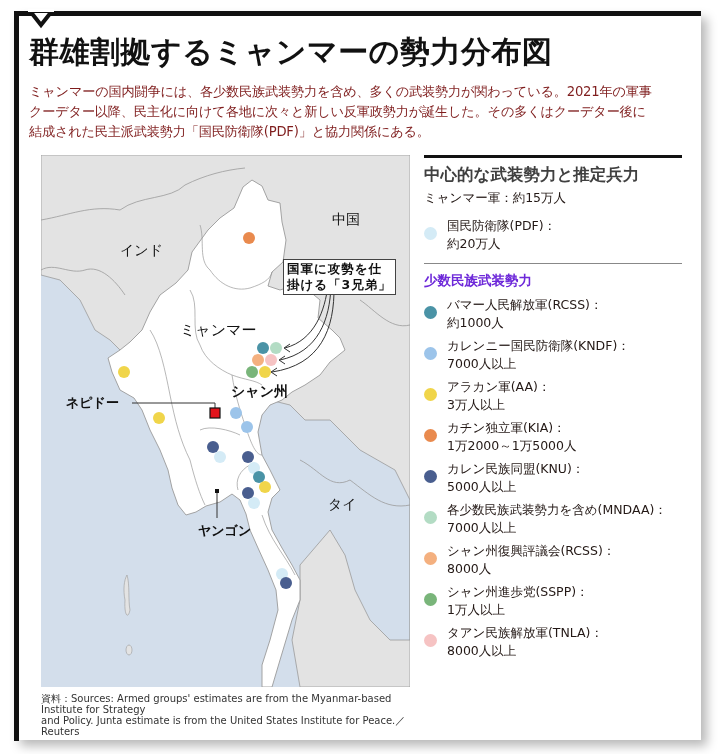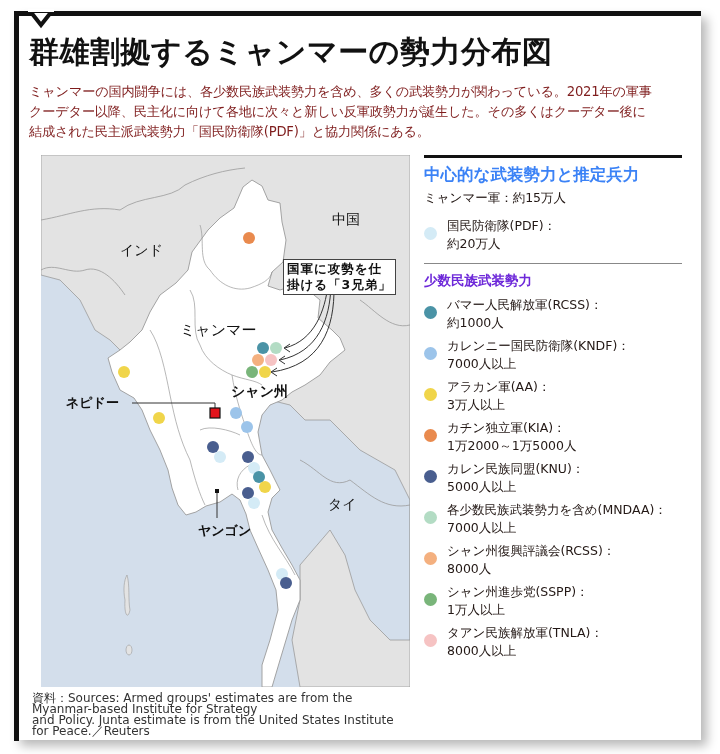--- a/index.html
+++ b/index.html
@@ -19,25 +19,25 @@
     letter-spacing: 0.5px; color: #111; white-space: nowrap;
   }
   .lede {
     position: absolute; left: 29px; top: 82px; width: 675px; font-size: 13.2px; line-height: 20px;
     color: #7f1d1d; letter-spacing: -0.2px;
   }
   .lede div { white-space: nowrap; }
   .map { position: absolute; left: 41px; top: 155px; width: 369px; height: 532px; overflow: hidden; }
   .map svg { display: block; }
   .source {
-    position: absolute; left: 32px; top: 693px; width: 380px; font-size: 12px; line-height: 11px; color: #333;
+    position: absolute; left: 41px; top: 693px; width: 380px; font-size: 10px; line-height: 11px; color: #333;
   }
   .legend { position: absolute; left: 424px; top: 155px; width: 260px; }
   .legend .rule-thick { height: 3px; background: #111; width: 258px; margin-bottom: 6px; }
-  .legend .h1 { font-size: 16.5px; font-weight: bold; color: #3b82f6; white-space: nowrap; }
+  .legend .h1 { font-size: 16.5px; font-weight: bold; color: #404040; white-space: nowrap; }
   .legend .army { font-size: 12.5px; margin-top: 4px; white-space: nowrap; }
   .legend .rule-thin { height: 1px; background: #888; width: 258px; margin: 10px 0 8px; }
   .legend .h2 { font-size: 13.5px; font-weight: bold; color: #6d28d9; margin-bottom: 6px; }
   .item { position: relative; padding-left: 23px; font-size: 12.5px; line-height: 18px; margin-bottom: 5px; }
   .item .dot { position: absolute; left: 0; top: 10px; width: 13px; height: 13px; border-radius: 50%; }
   .item .l2 { display: block; }
   .lbl { position: absolute; white-space: nowrap; color: #111; text-align: center; }
   .callout {
     position: absolute; left: 283px; top: 259px; border: 1px solid #444; background: #fff;
     font-size: 12.5px; font-weight: bold; line-height: 16px; padding: 1px 3px; color: #111;

